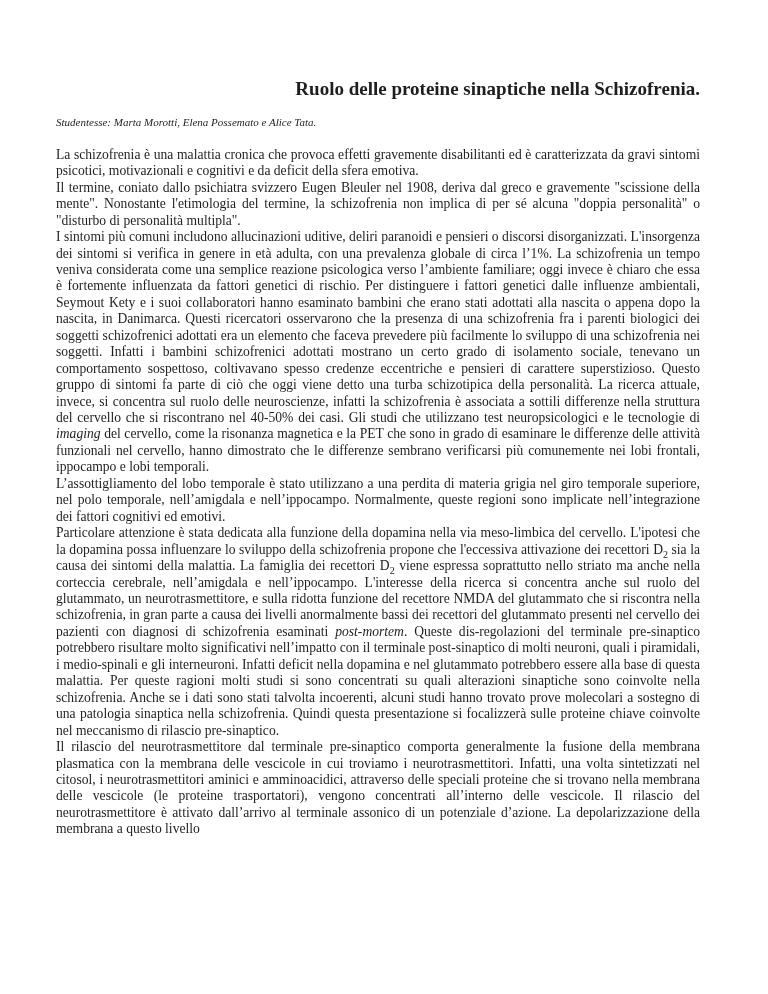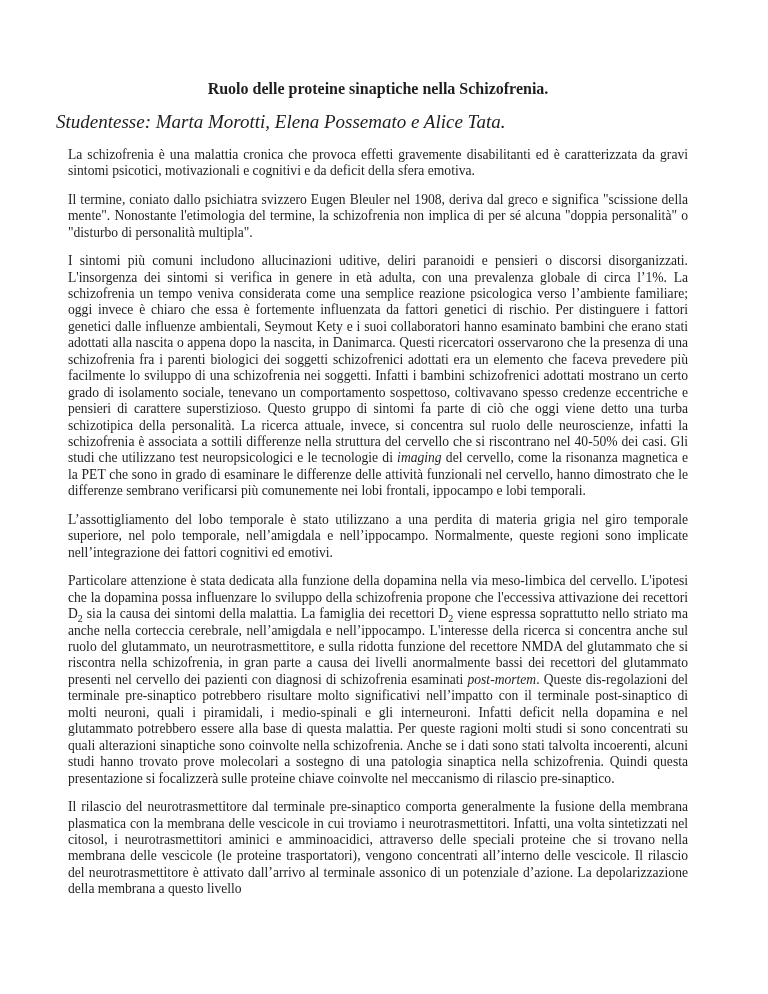--- a/index.html
+++ b/index.html
@@ -10,49 +10,49 @@
   }
   .page {
     box-sizing: border-box;
     width: 768px; height: 994px;
     background: #ffffff;
     padding: 81px 68px 0 56px;
     font-family: "Liberation Serif", "DejaVu Serif", serif;
     color: #1e1e1e;
   }
   .doc-title {
-    font-size: 16px;
+    font-size: 19px;
     line-height: 16.45px;
     font-weight: bold;
-    text-align: center;
+    text-align: right;
     margin: 0 0 16.45px 0;
   }
   .byline {
     font-style: italic;
-    font-size: 19px;
+    font-size: 11px;
     line-height: 16.45px;
     margin: 0 0 16.45px 0;
   }
   .doc-body p {
-    margin: 12px;
+    margin: 0;
     font-size: 13.6px;
     line-height: 16.45px;
     text-align: justify;
     text-justify: inter-word;
   }
   .doc-body p i { }
   .doc-body p sub { font-size: 10px; line-height: 0; }
 </style>
 </head>
 <body>
 
 <div class="page" style="background: rgb(255, 255, 255); color: rgb(30, 30, 30);">
   <h1 class="doc-title">Ruolo delle proteine sinaptiche nella Schizofrenia.</h1>
   <p class="byline">Studentesse: Marta Morotti, Elena Possemato e Alice Tata.</p>
   <div class="doc-body">
       <p><span>La schizofrenia è una malattia cronica che provoca effetti gravemente disabilitanti ed è caratterizzata da gravi sintomi psicotici, motivazionali e cognitivi e da deficit della sfera emotiva.</span></p>
-      <p><span>Il termine, coniato dallo psichiatra svizzero Eugen Bleuler nel 1908, deriva dal greco e significa "scissione della mente". Nonostante l'etimologia del termine, la schizofrenia non implica di per sé alcuna "doppia personalità" o "disturbo di personalità multipla".</span></p>
+      <p><span>Il termine, coniato dallo psichiatra svizzero Eugen Bleuler nel 1908, deriva dal greco e gravemente "scissione della mente". Nonostante l'etimologia del termine, la schizofrenia non implica di per sé alcuna "doppia personalità" o "disturbo di personalità multipla".</span></p>
       <p><span>I sintomi più comuni includono allucinazioni uditive, deliri paranoidi e pensieri o discorsi disorganizzati. L'insorgenza dei sintomi si verifica in genere in età adulta, con una prevalenza globale di circa l’1%. La schizofrenia un tempo veniva considerata come una semplice reazione psicologica verso l’ambiente familiare; oggi invece è chiaro che essa è fortemente influenzata da fattori genetici di rischio. Per distinguere i fattori genetici dalle influenze ambientali, Seymout Kety e i suoi collaboratori hanno esaminato bambini che erano stati adottati alla nascita o appena dopo la nascita, in Danimarca. Questi ricercatori osservarono che la presenza di una schizofrenia fra i parenti biologici dei soggetti schizofrenici adottati era un elemento che faceva prevedere più facilmente lo sviluppo di una schizofrenia nei soggetti. Infatti i bambini schizofrenici adottati mostrano un certo grado di isolamento sociale, tenevano un comportamento sospettoso, coltivavano spesso credenze eccentriche e pensieri di carattere superstizioso. Questo gruppo di sintomi fa parte di ciò che oggi viene detto una turba schizotipica della personalità. La ricerca attuale, invece, si concentra sul ruolo delle neuroscienze, infatti la schizofrenia è associata a sottili differenze nella struttura del cervello che si riscontrano nel 40-50% dei casi. Gli studi che utilizzano test neuropsicologici e le tecnologie di </span><i>imaging</i><span> del cervello, come la risonanza magnetica e la PET che sono in grado di esaminare le differenze delle attività funzionali nel cervello, hanno dimostrato che le differenze sembrano verificarsi più comunemente nei lobi frontali, ippocampo e lobi temporali.</span></p>
       <p><span>L’assottigliamento del lobo temporale è stato utilizzano a una perdita di materia grigia nel giro temporale superiore, nel polo temporale, nell’amigdala e nell’ippocampo. Normalmente, queste regioni sono implicate nell’integrazione dei fattori cognitivi ed emotivi.</span></p>
       <p><span>Particolare attenzione è stata dedicata alla funzione della dopamina nella via meso-limbica del cervello. L'ipotesi che la dopamina possa influenzare lo sviluppo della schizofrenia propone che l'eccessiva attivazione dei recettori D</span><sub>2</sub><span> sia la causa dei sintomi della malattia. La famiglia dei recettori D</span><sub>2</sub><span> viene espressa soprattutto nello striato ma anche nella corteccia cerebrale, nell’amigdala e nell’ippocampo. L'interesse della ricerca si concentra anche sul ruolo del glutammato, un neurotrasmettitore, e sulla ridotta funzione del recettore NMDA del glutammato che si riscontra nella schizofrenia, in gran parte a causa dei livelli anormalmente bassi dei recettori del glutammato presenti nel cervello dei pazienti con diagnosi di schizofrenia esaminati </span><i>post-mortem</i><span>. Queste dis-regolazioni del terminale pre-sinaptico potrebbero risultare molto significativi nell’impatto con il terminale post-sinaptico di molti neuroni, quali i piramidali, i medio-spinali e gli interneuroni. Infatti deficit nella dopamina e nel glutammato potrebbero essere alla base di questa malattia. Per queste ragioni molti studi si sono concentrati su quali alterazioni sinaptiche sono coinvolte nella schizofrenia. Anche se i dati sono stati talvolta incoerenti, alcuni studi hanno trovato prove molecolari a sostegno di una patologia sinaptica nella schizofrenia. Quindi questa presentazione si focalizzerà sulle proteine chiave coinvolte nel meccanismo di rilascio pre-sinaptico.</span></p>
       <p><span>Il rilascio del neurotrasmettitore dal terminale pre-sinaptico comporta generalmente la fusione della membrana plasmatica con la membrana delle vescicole in cui troviamo i neurotrasmettitori. Infatti, una volta sintetizzati nel citosol, i neurotrasmettitori aminici e amminoacidici, attraverso delle speciali proteine che si trovano nella membrana delle vescicole (le proteine trasportatori), vengono concentrati all’interno delle vescicole. Il rilascio del neurotrasmettitore è attivato dall’arrivo al terminale assonico di un potenziale d’azione. La depolarizzazione della membrana a questo livello</span></p>
     </div>
 </div>
 
 </body></html>

